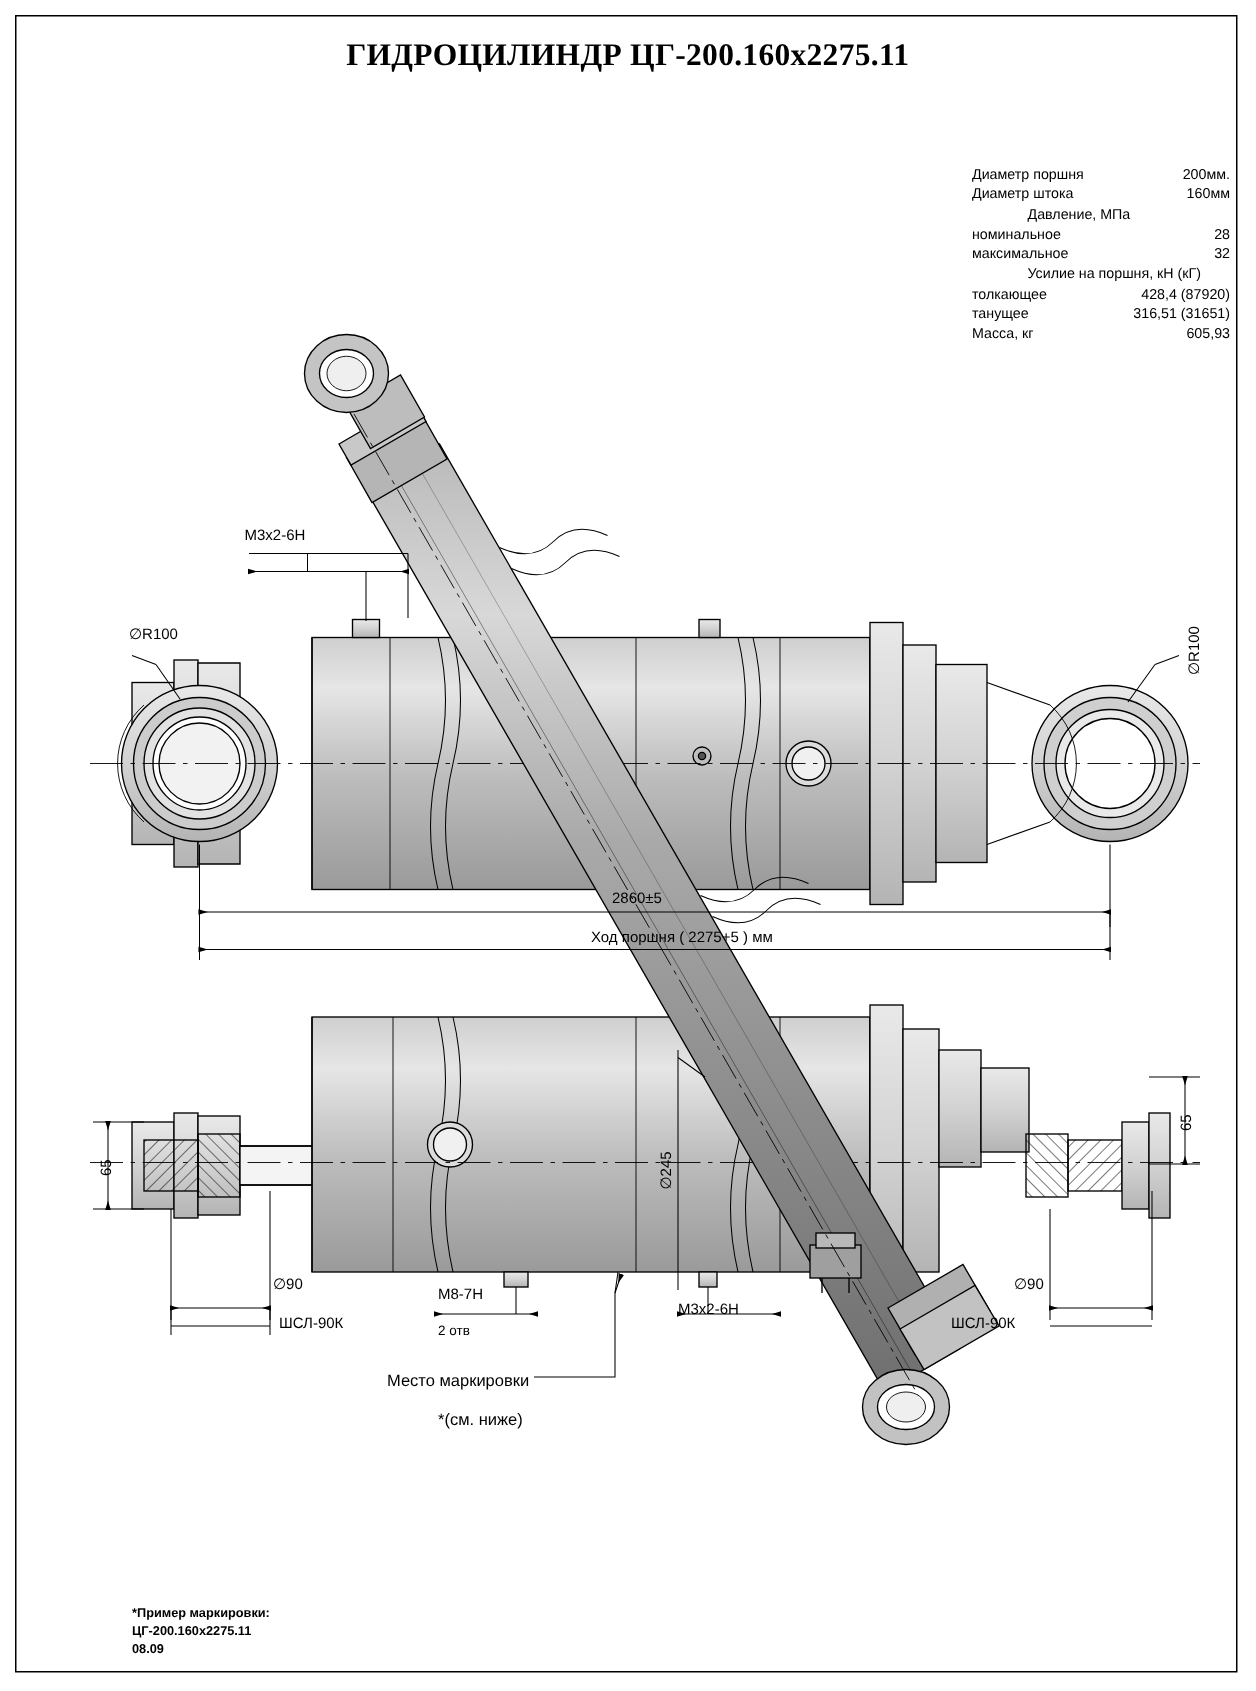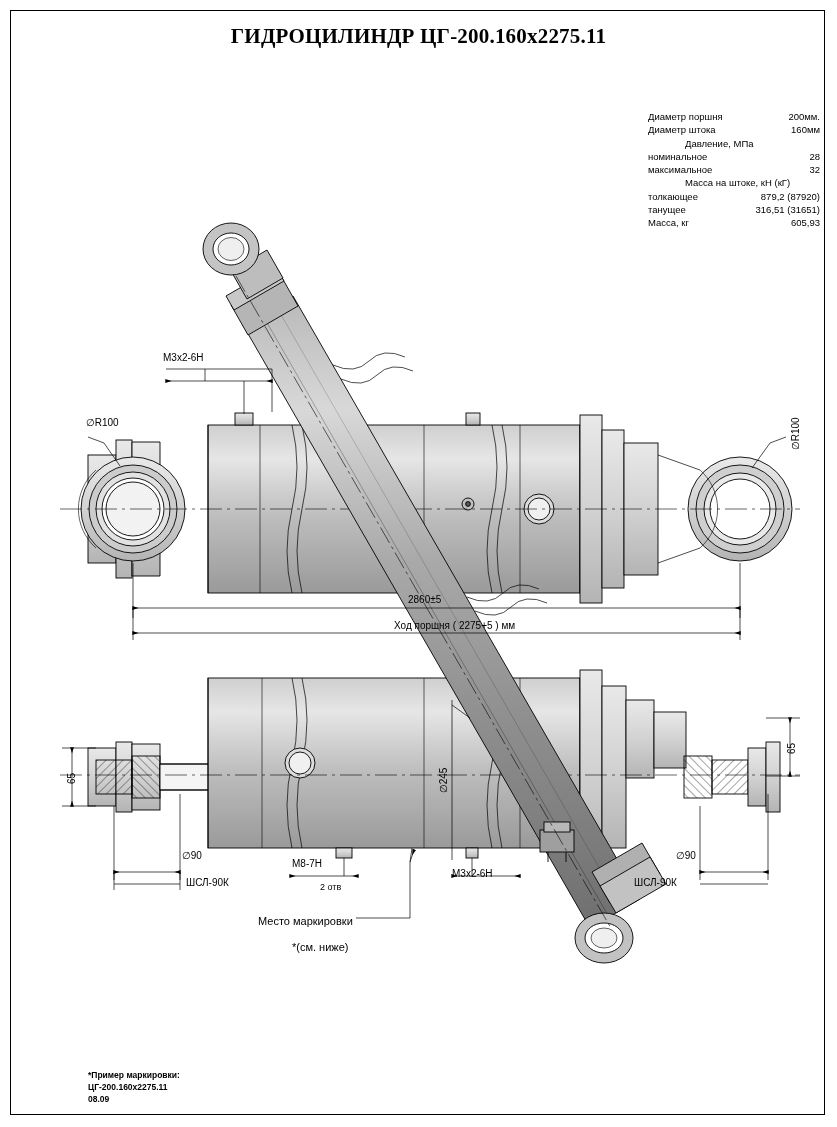--- a/index.html
+++ b/index.html
@@ -44,21 +44,21 @@
   }
 
   
   .lbl{
     position:absolute;
     font-size:10px;
     color:#000;
     white-space:nowrap;
     font-family:"Liberation Sans", sans-serif;
   }
-  .lbl.sm{font-size:9px;margin-left:28px;}
+  .lbl.sm{font-size:9px;}
   .rot90{transform:rotate(-90deg);transform-origin:0 0;}
   .note{
     position:absolute;font-size:11px;color:#000;white-space:nowrap;
   }
   svg{position:absolute;left:0;top:0;}
 </style>
 </head>
 <body>
 
 <div id="page">
@@ -81,25 +81,25 @@
     </div>
     <div class="row">
       <span class="k">номинальное</span>
       <span class="v">28</span>
     </div>
     <div class="row">
       <span class="k">максимальное</span>
       <span class="v">32</span>
     </div>
     <div class="row">
-      <span class="full">Масса на штоке, кН (кГ)</span>
+      <span class="full">Усилие на поршня, кН (кГ)</span>
     </div>
     <div class="row">
       <span class="k">толкающее</span>
-      <span class="v">879,2 (87920)</span>
+      <span class="v">428,4 (87920)</span>
     </div>
     <div class="row">
       <span class="k">танущее</span>
       <span class="v">316,51 (31651)</span>
     </div>
     <div class="row">
       <span class="k">Масса, кг</span>
       <span class="v">605,93</span>
     </div>
   </div>

